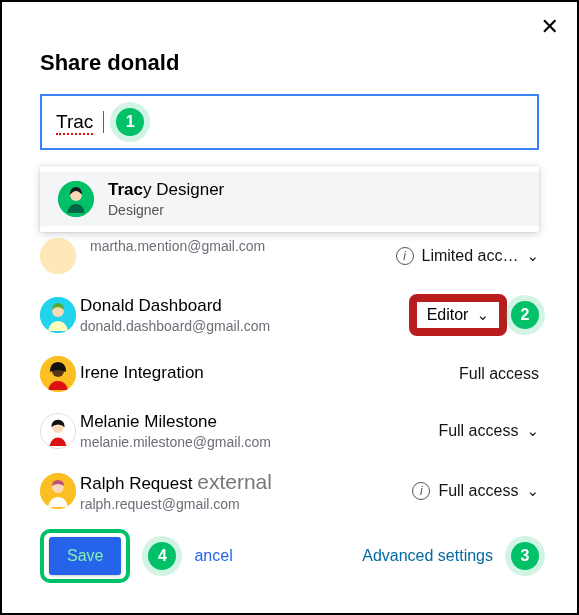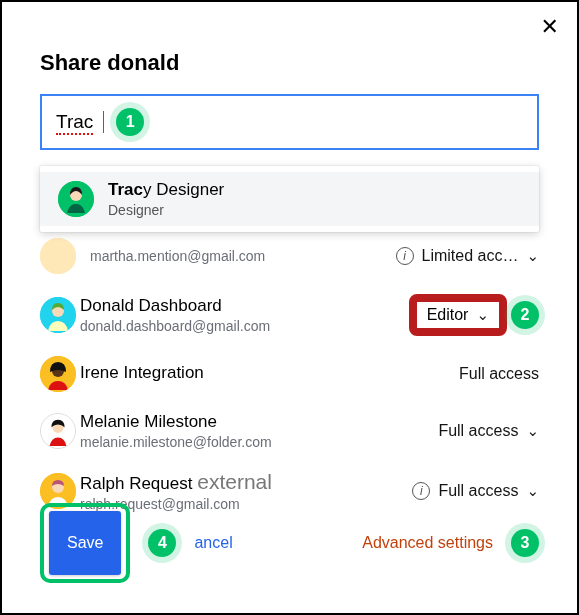--- a/index.html
+++ b/index.html
@@ -21,25 +21,25 @@
   .info { flex: 1; min-width: 0; }
   .name { font-size: 17px; color: #000; margin-bottom: 2px; }
   .muted { font-size: 14px; color: #6b6e77; }
   .ext { color: #777; font-size: 21px; }
   .access { display: flex; align-items: center; gap: 8px; font-size: 16px; color: #141414; }
   .chev { font-size: 15px; color: #141414; }
   .info-icon { width: 18px; height: 18px; border: 1.5px solid #555; border-radius: 50%; font-size: 12px; display: grid; place-items: center; color: #555; font-style: italic; line-height: 1; }
   .editor-pill { border: 8px solid #b91c1c; border-radius: 8px; padding: 4px 10px; display: flex; align-items: center; gap: 8px; }
   .footer { display: flex; align-items: center; gap: 18px; position: absolute; left: 38px; right: 38px; bottom: 30px; }
   .save-wrap { border: 4px solid #00c167; border-radius: 10px; padding: 4px 5px; display: inline-flex; }
-  .save-btn { background: #2563eb; color: #ffffff; border: none; padding: 23px 18px; font-size: 16px; border-radius: 3px; box-shadow: 0 1px 3px rgba(0,0,0,.2); }
+  .save-btn { background: #2563eb; color: #86efac; border: none; padding: 10px 18px; font-size: 16px; border-radius: 3px; box-shadow: 0 1px 3px rgba(0,0,0,.2); }
   .cancel { color: #2563eb; font-size: 16px; }
-  .adv { color: #c2410c; font-size: 16px; margin-left: auto; }
+  .adv { color: #0369a1; font-size: 16px; margin-left: auto; }
   .step { width: 28px; height: 28px; border-radius: 50%; background: #00c167; color: #fff; font-size: 16px; font-weight: 700; display: grid; place-items: center; box-shadow: 0 0 0 6px rgba(0,193,103,.18); position: relative; z-index: 8; }
-  .partial-row { display: flex; align-items: center; gap: 14px; padding-bottom: 10px; }
+  .partial-row { display: flex; gap: 14px; padding-bottom: 10px; }
   .partial-row .info { flex:1; }
   svg { display: block; }
 </style>
 </head>
 <body>
 
 <div class="frame">
   <div class="close">✕</div>
   <div class="title">Share donald</div>
 
@@ -125,21 +125,21 @@
       <div class="avatar" style="background:#fff;border:1px solid #ddd">
         <svg width="36" height="36" viewBox="0 0 36 36">
             <circle cx="18" cy="18" r="18" fill="#fff"></circle>
             <circle cx="18" cy="14" r="6" fill="#f9d9b8"></circle>
             <path d="M11 14 q0 -8 7 -8 q7 0 7 8 q-3 -3 -7 -3 q-4 0 -7 3 z" fill="#111"></path>
             <path d="M9 34 q2 -9 9 -9 q7 0 9 9 z" fill="#d11"></path>
           </svg>
       </div>
       <div class="info">
         <div class="name">Melanie Milestone</div>
-        <div class="muted">melanie.milestone@folder.com</div>
+        <div class="muted">melanie.milestone@gmail.com</div>
       </div>
       <div class="access">
         <span>Full access</span>
         <span class="chev">⌄</span>
       </div>
     </div>
 
     <div class="row">
       <div class="avatar" style="background:#fbbf24">
         <svg width="36" height="36" viewBox="0 0 36 36">

